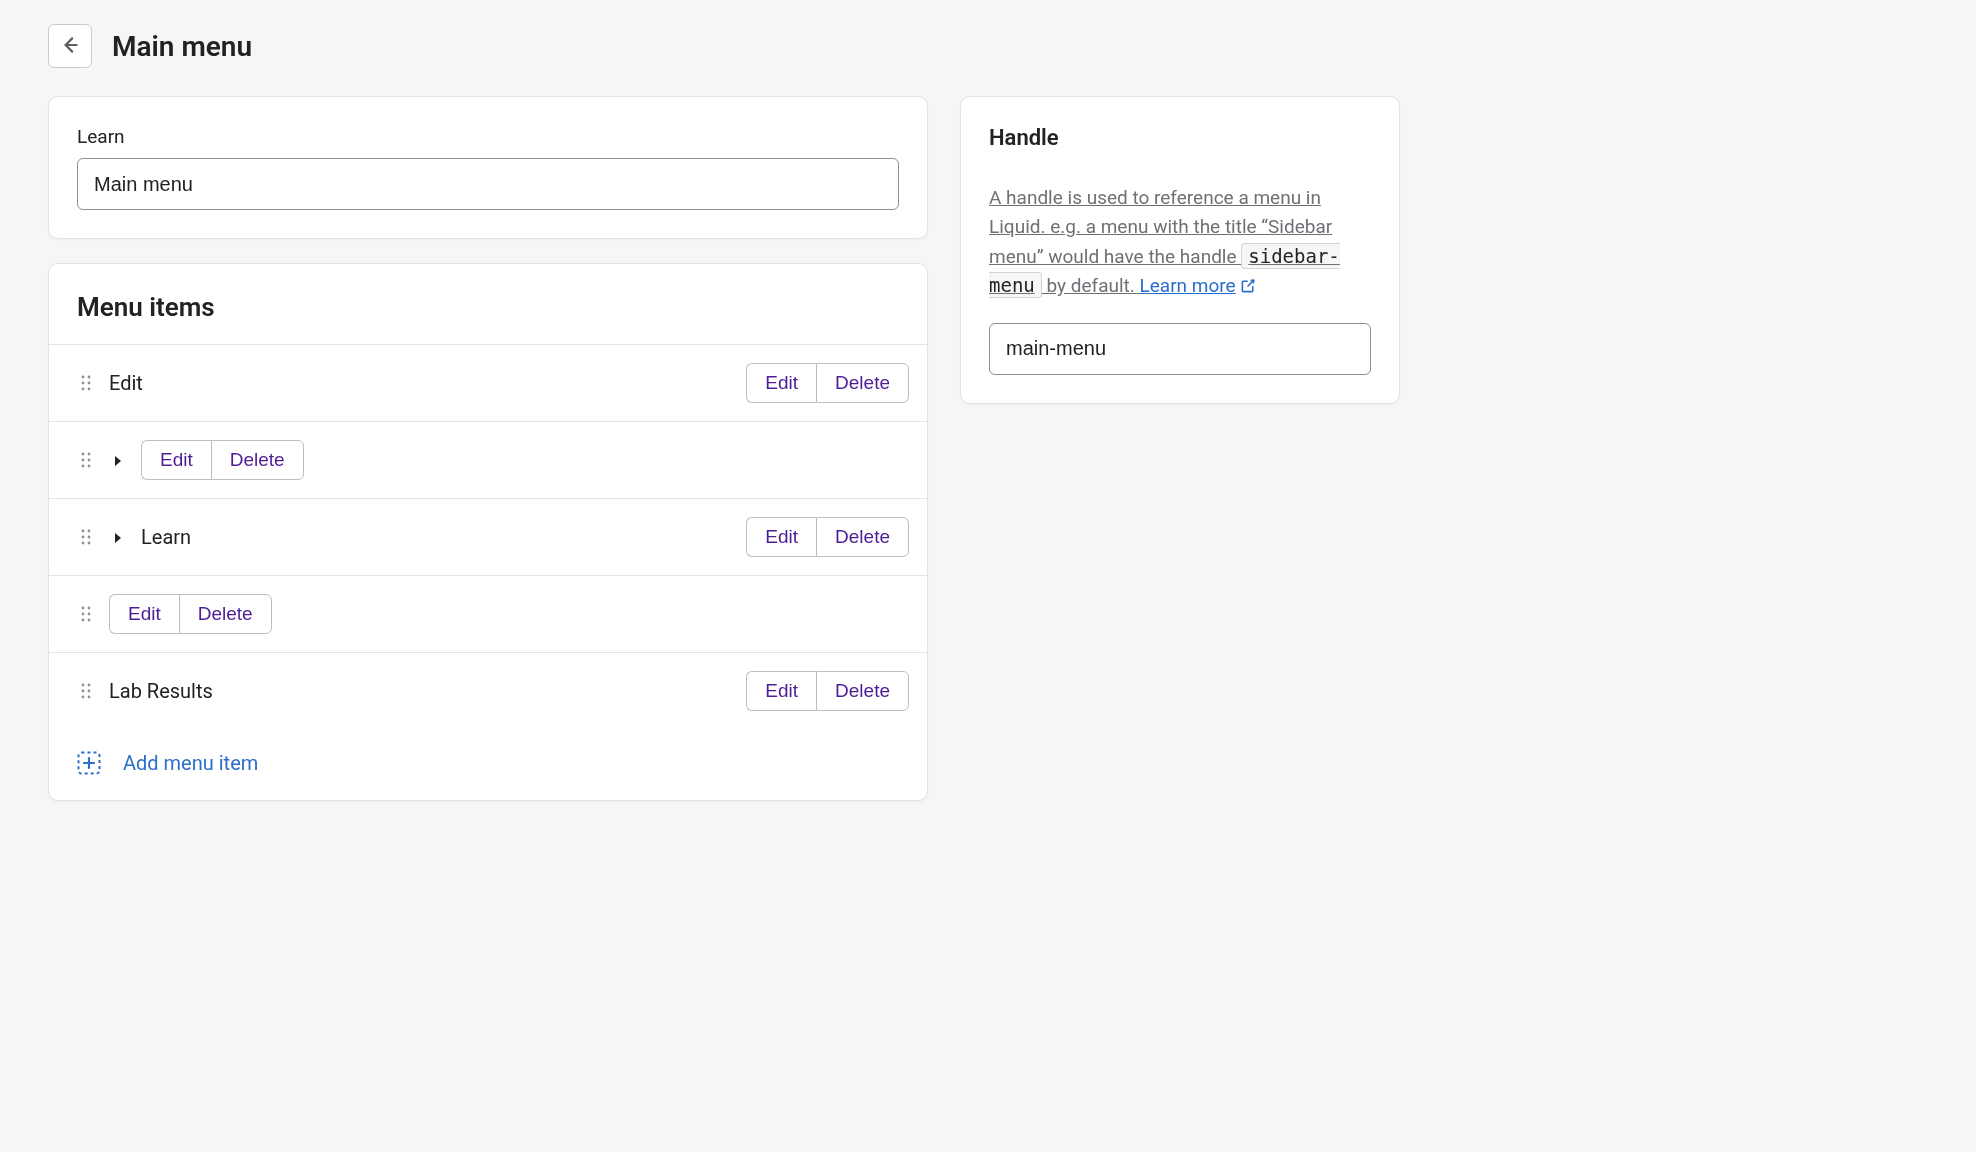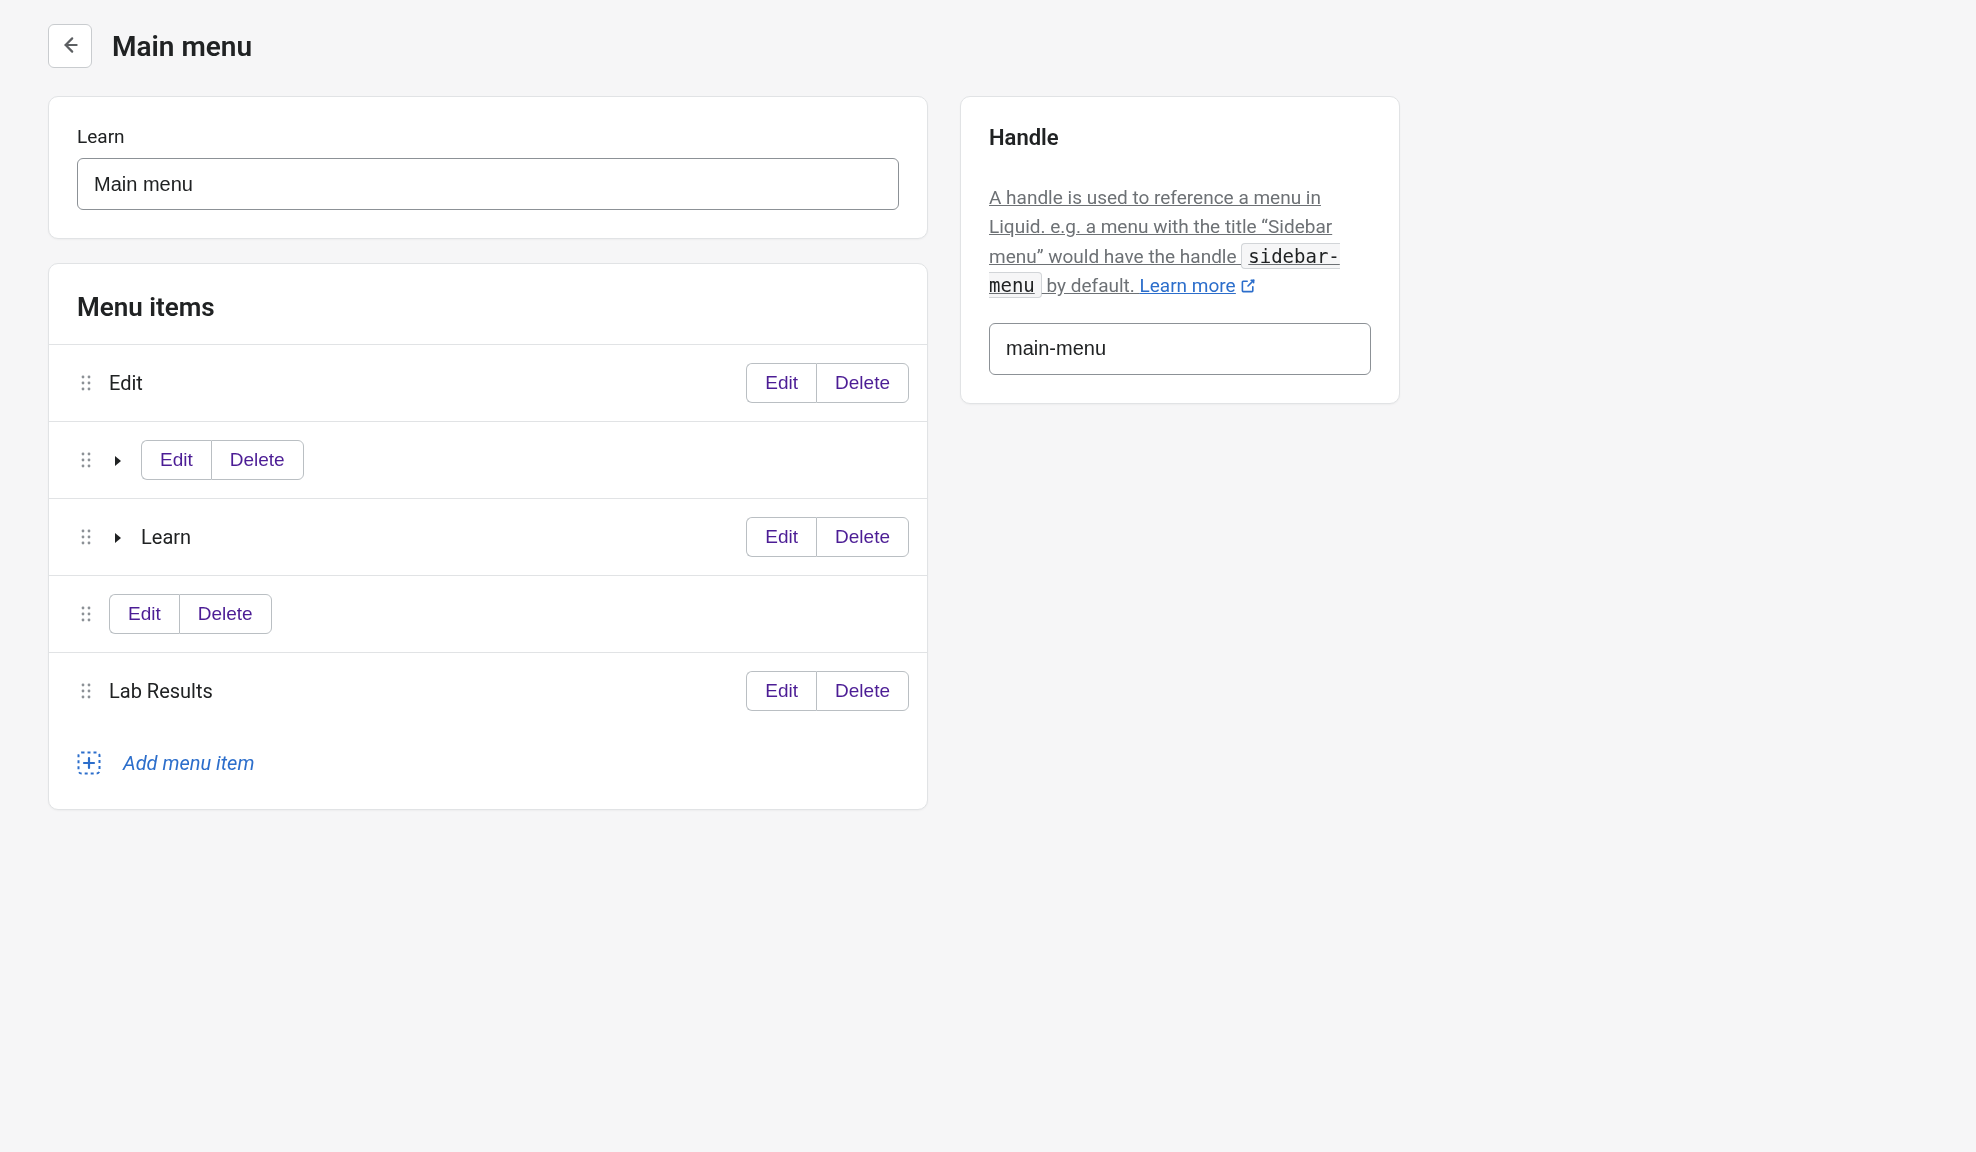--- a/index.html
+++ b/index.html
@@ -140,23 +140,22 @@
       border-right: none;
     }
     .btn-group .btn:last-child {
       border-top-right-radius: 6px;
       border-bottom-right-radius: 6px;
     }
     .add-row {
       display: flex;
       align-items: center;
       gap: 22px;
-      padding: 22px 28px 34px 28px;
+      padding: 22px 28px 25px 28px;
       cursor: pointer;
-      font-style: italic;
     }
     .add-icon {
       width: 24px;
       height: 24px;
       display: flex;
       align-items: center;
       justify-content: center;
     }
     .add-label {
       color: #2c6ecb;

